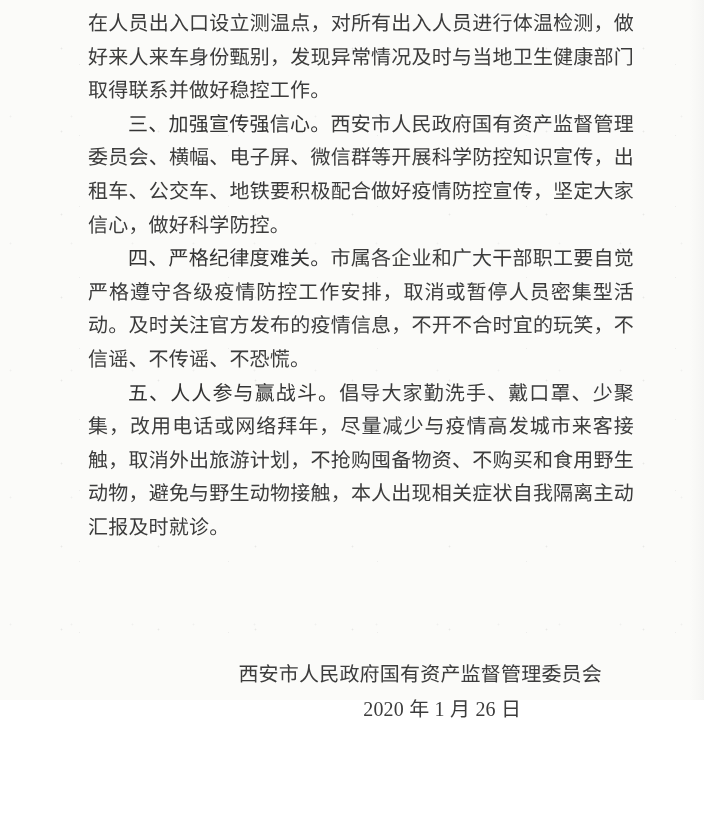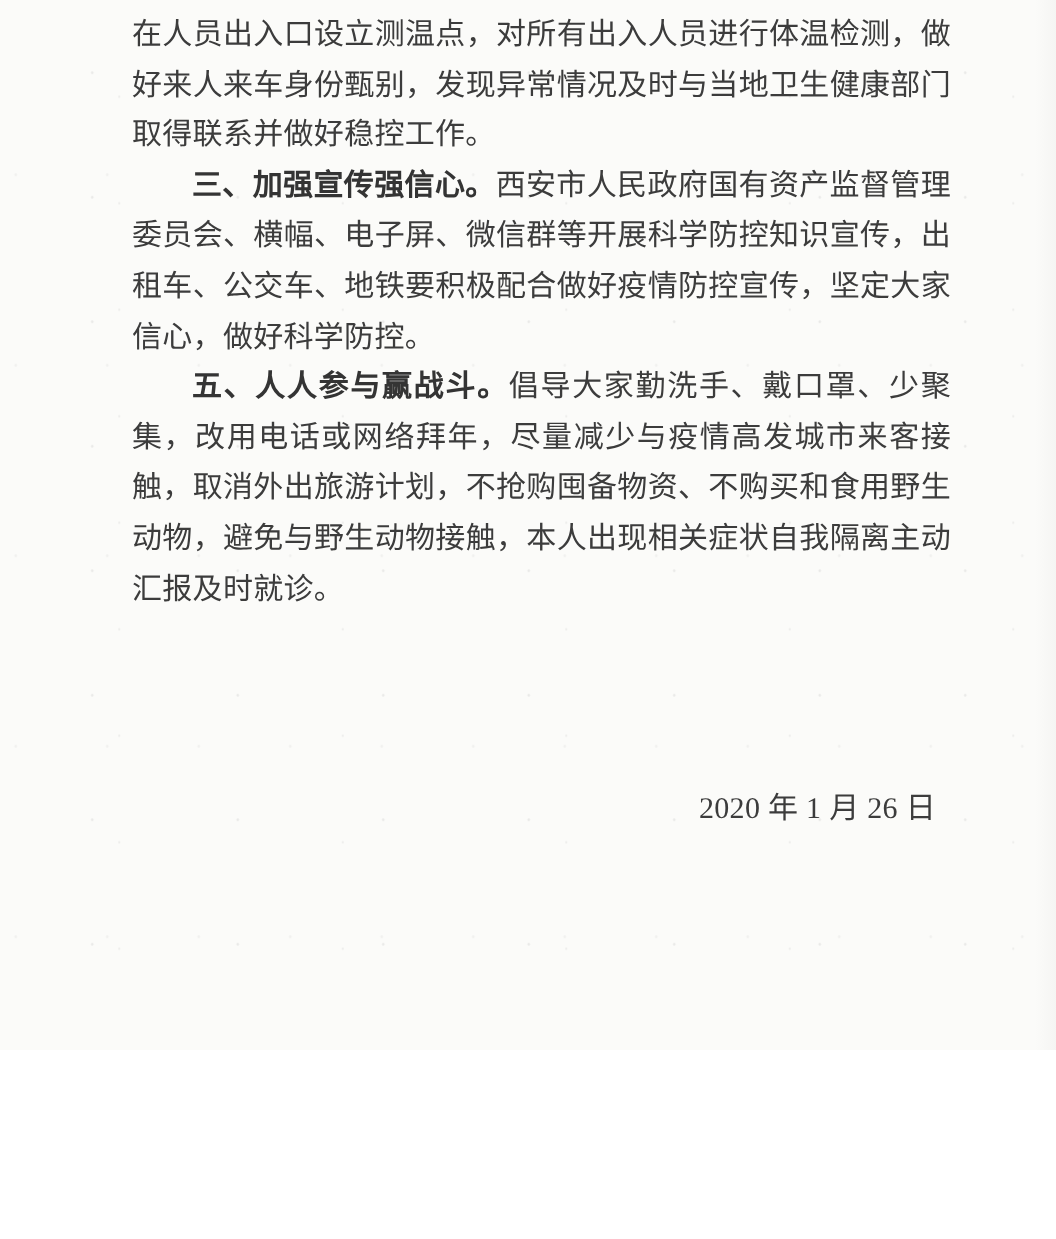--- a/index.html
+++ b/index.html
@@ -39,21 +39,21 @@
     text-justify: inter-ideograph;
   }
   .para {
     margin: 0;
     text-indent: 2em;
   }
   .para.no-indent {
     text-indent: 0;
   }
   .sec-head {
-    font-weight: 700;
+    font-weight: 400;
     color: #343434;
   }
   .signature-block {
     margin-top: 112px;
     margin-left: auto;
     margin-right: 32px;
     width: fit-content;
     text-align: center;
     line-height: 35px;
     text-indent: 0;
@@ -71,22 +71,24 @@
 </head>
 <body>
 
 <div class="page">
   <div class="text-block">
 
     <p class="para no-indent"><span>在人员出入口设立测温点，对所有出入人员进行体温检测，做好来人来车身份甄别，发现异常情况及时与当地卫生健康部门取得联系并做好稳控工作。</span></p>
 
     <p class="para"><span class="sec-head">三、加强宣传强信心。</span><span>西安市人民政府国有资产监督管理委员会、横幅、电子屏、微信群等开展科学防控知识宣传，出租车、公交车、地铁要积极配合做好疫情防控宣传，坚定大家信心，做好科学防控。</span></p>
 
+    <p class="para"><span class="sec-head">四、严格纪律度难关。</span><span>市属各企业和广大干部职工要自觉严格遵守各级疫情防控工作安排，取消或暂停人员密集型活动。及时关注官方发布的疫情信息，不开不合时宜的玩笑，不信谣、不传谣、不恐慌。</span></p>
 
     <p class="para"><span class="sec-head">五、人人参与赢战斗。</span><span>倡导大家勤洗手、戴口罩、少聚集，改用电话或网络拜年，尽量减少与疫情高发城市来客接触，取消外出旅游计划，不抢购囤备物资、不购买和食用野生动物，避免与野生动物接触，本人出现相关症状自我隔离主动汇报及时就诊。</span></p>
 
 
     <div class="signature-block">
+      <div class="sig-org">西安市人民政府国有资产监督管理委员会</div>
       <div class="sig-date">2020 年 1 月 26 日</div>
     </div>
 
   </div>
 </div>
 
 </body></html>

